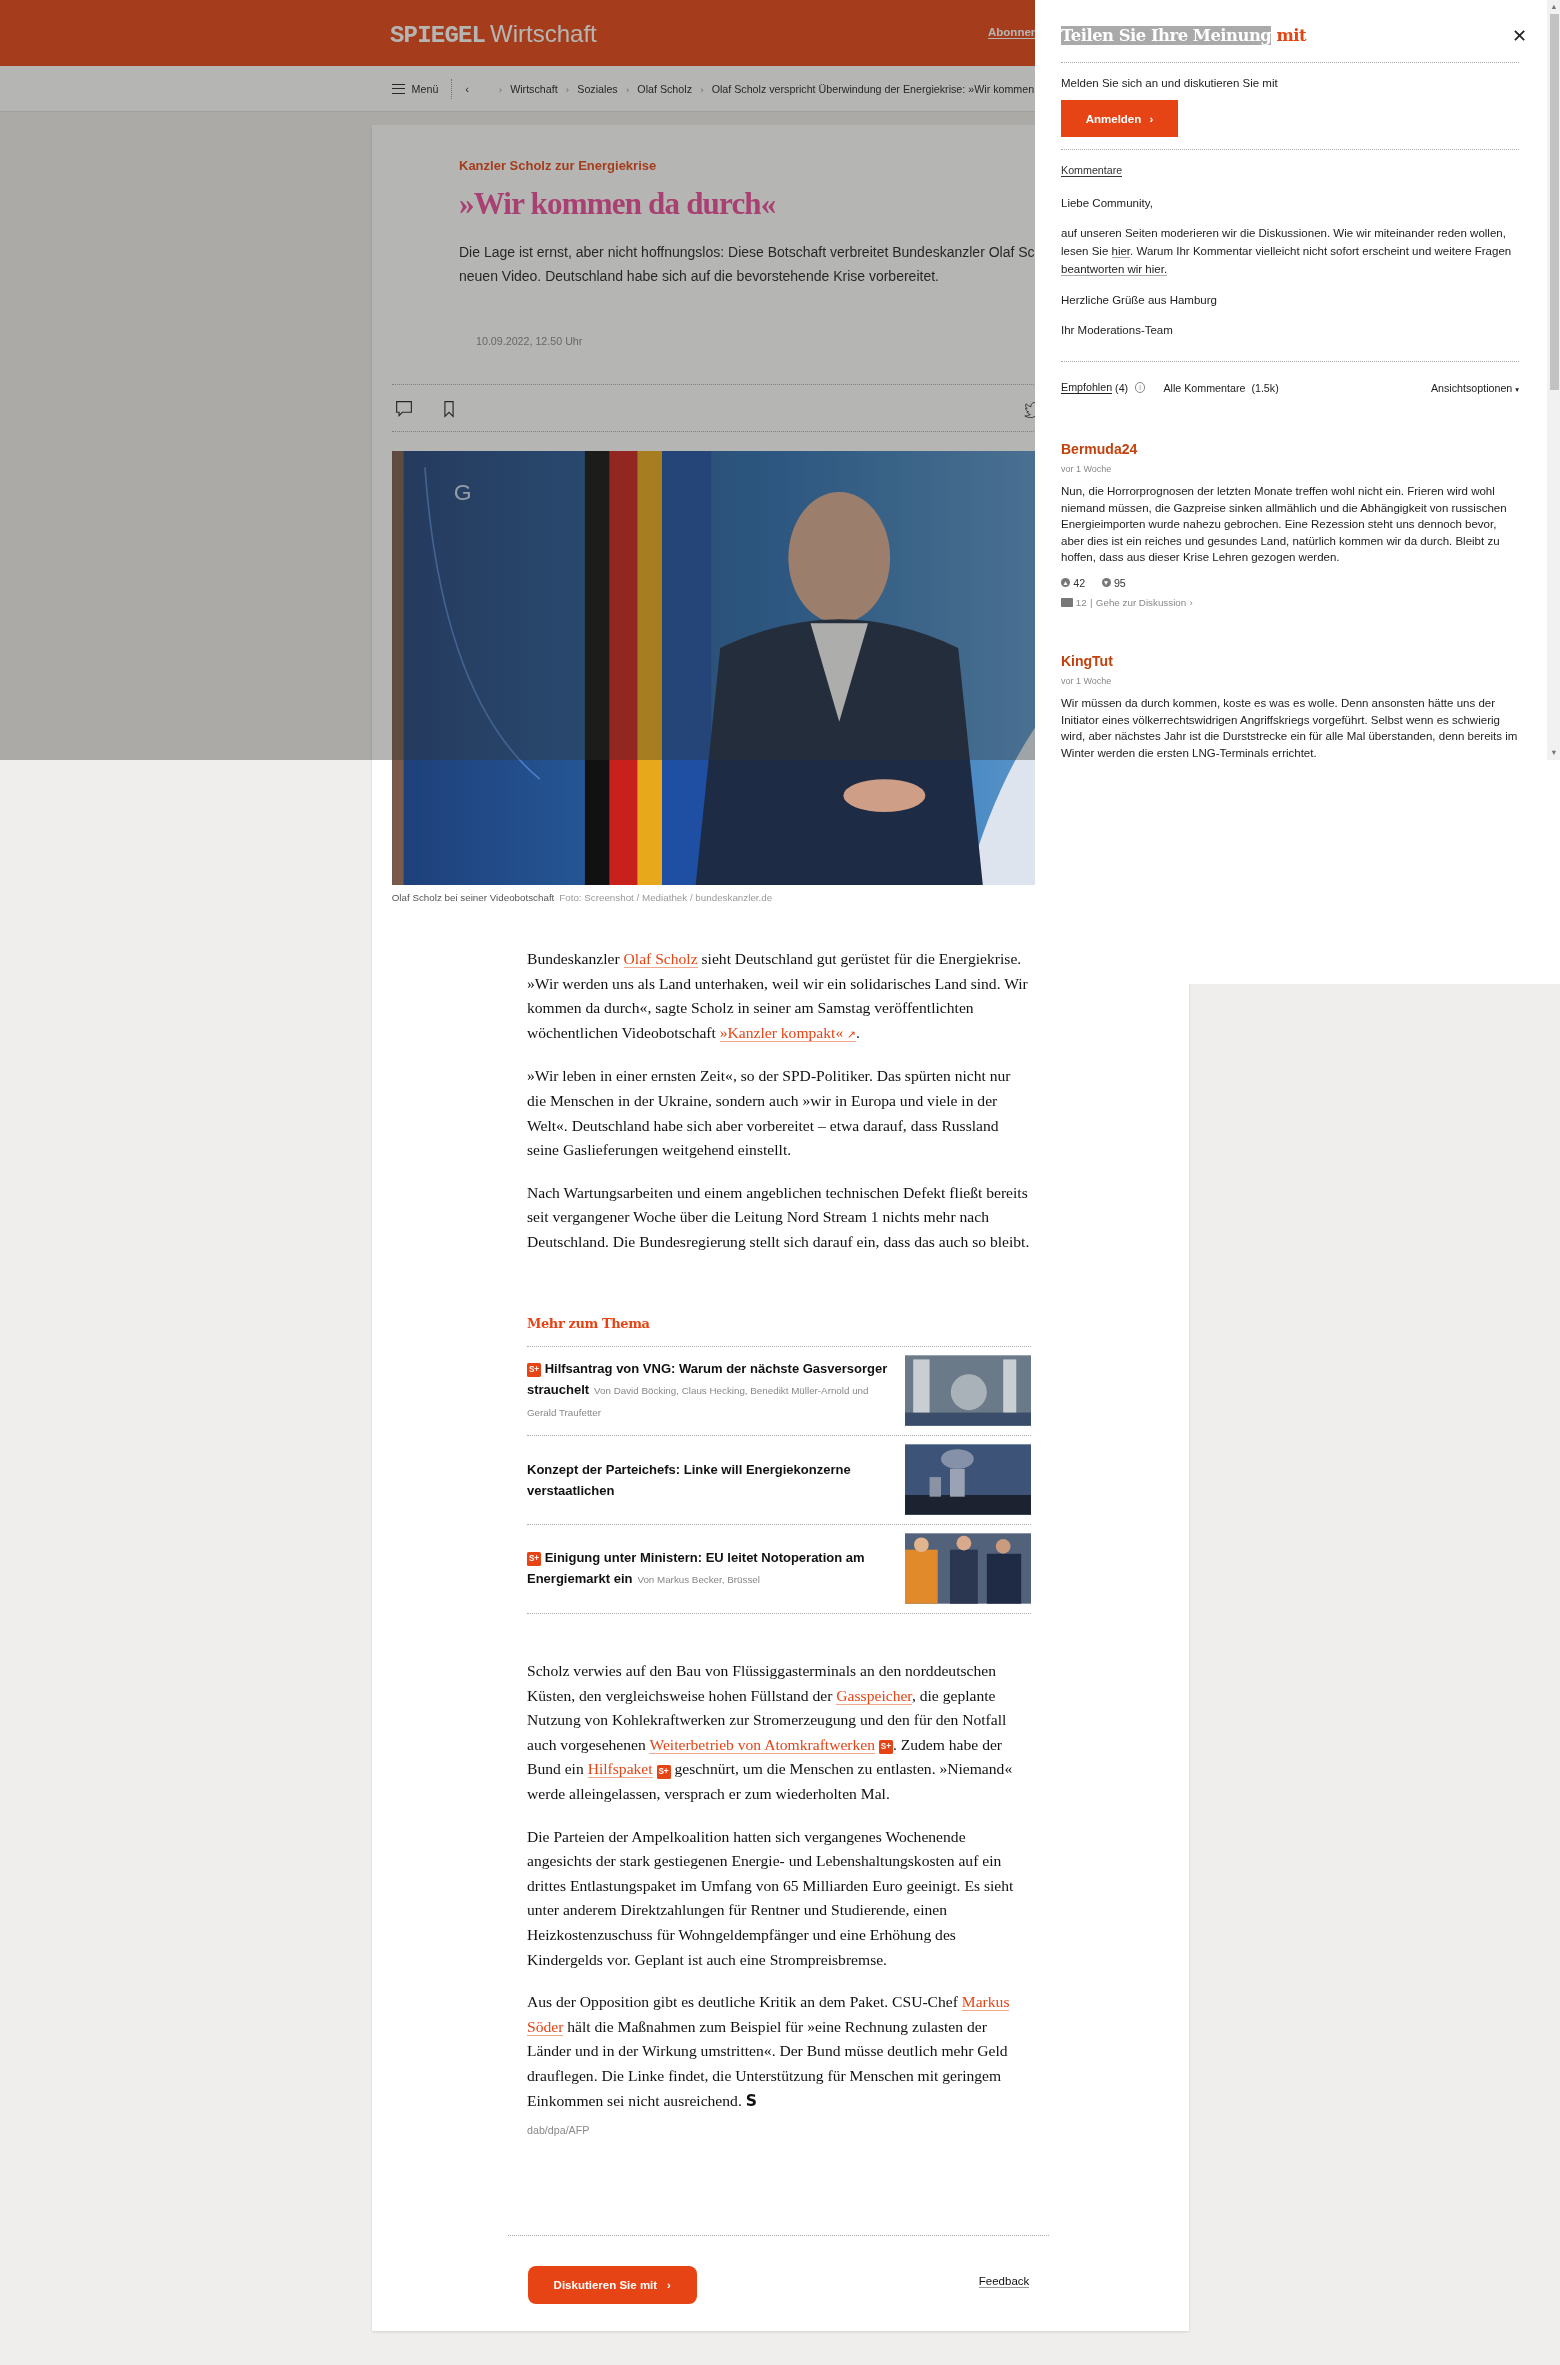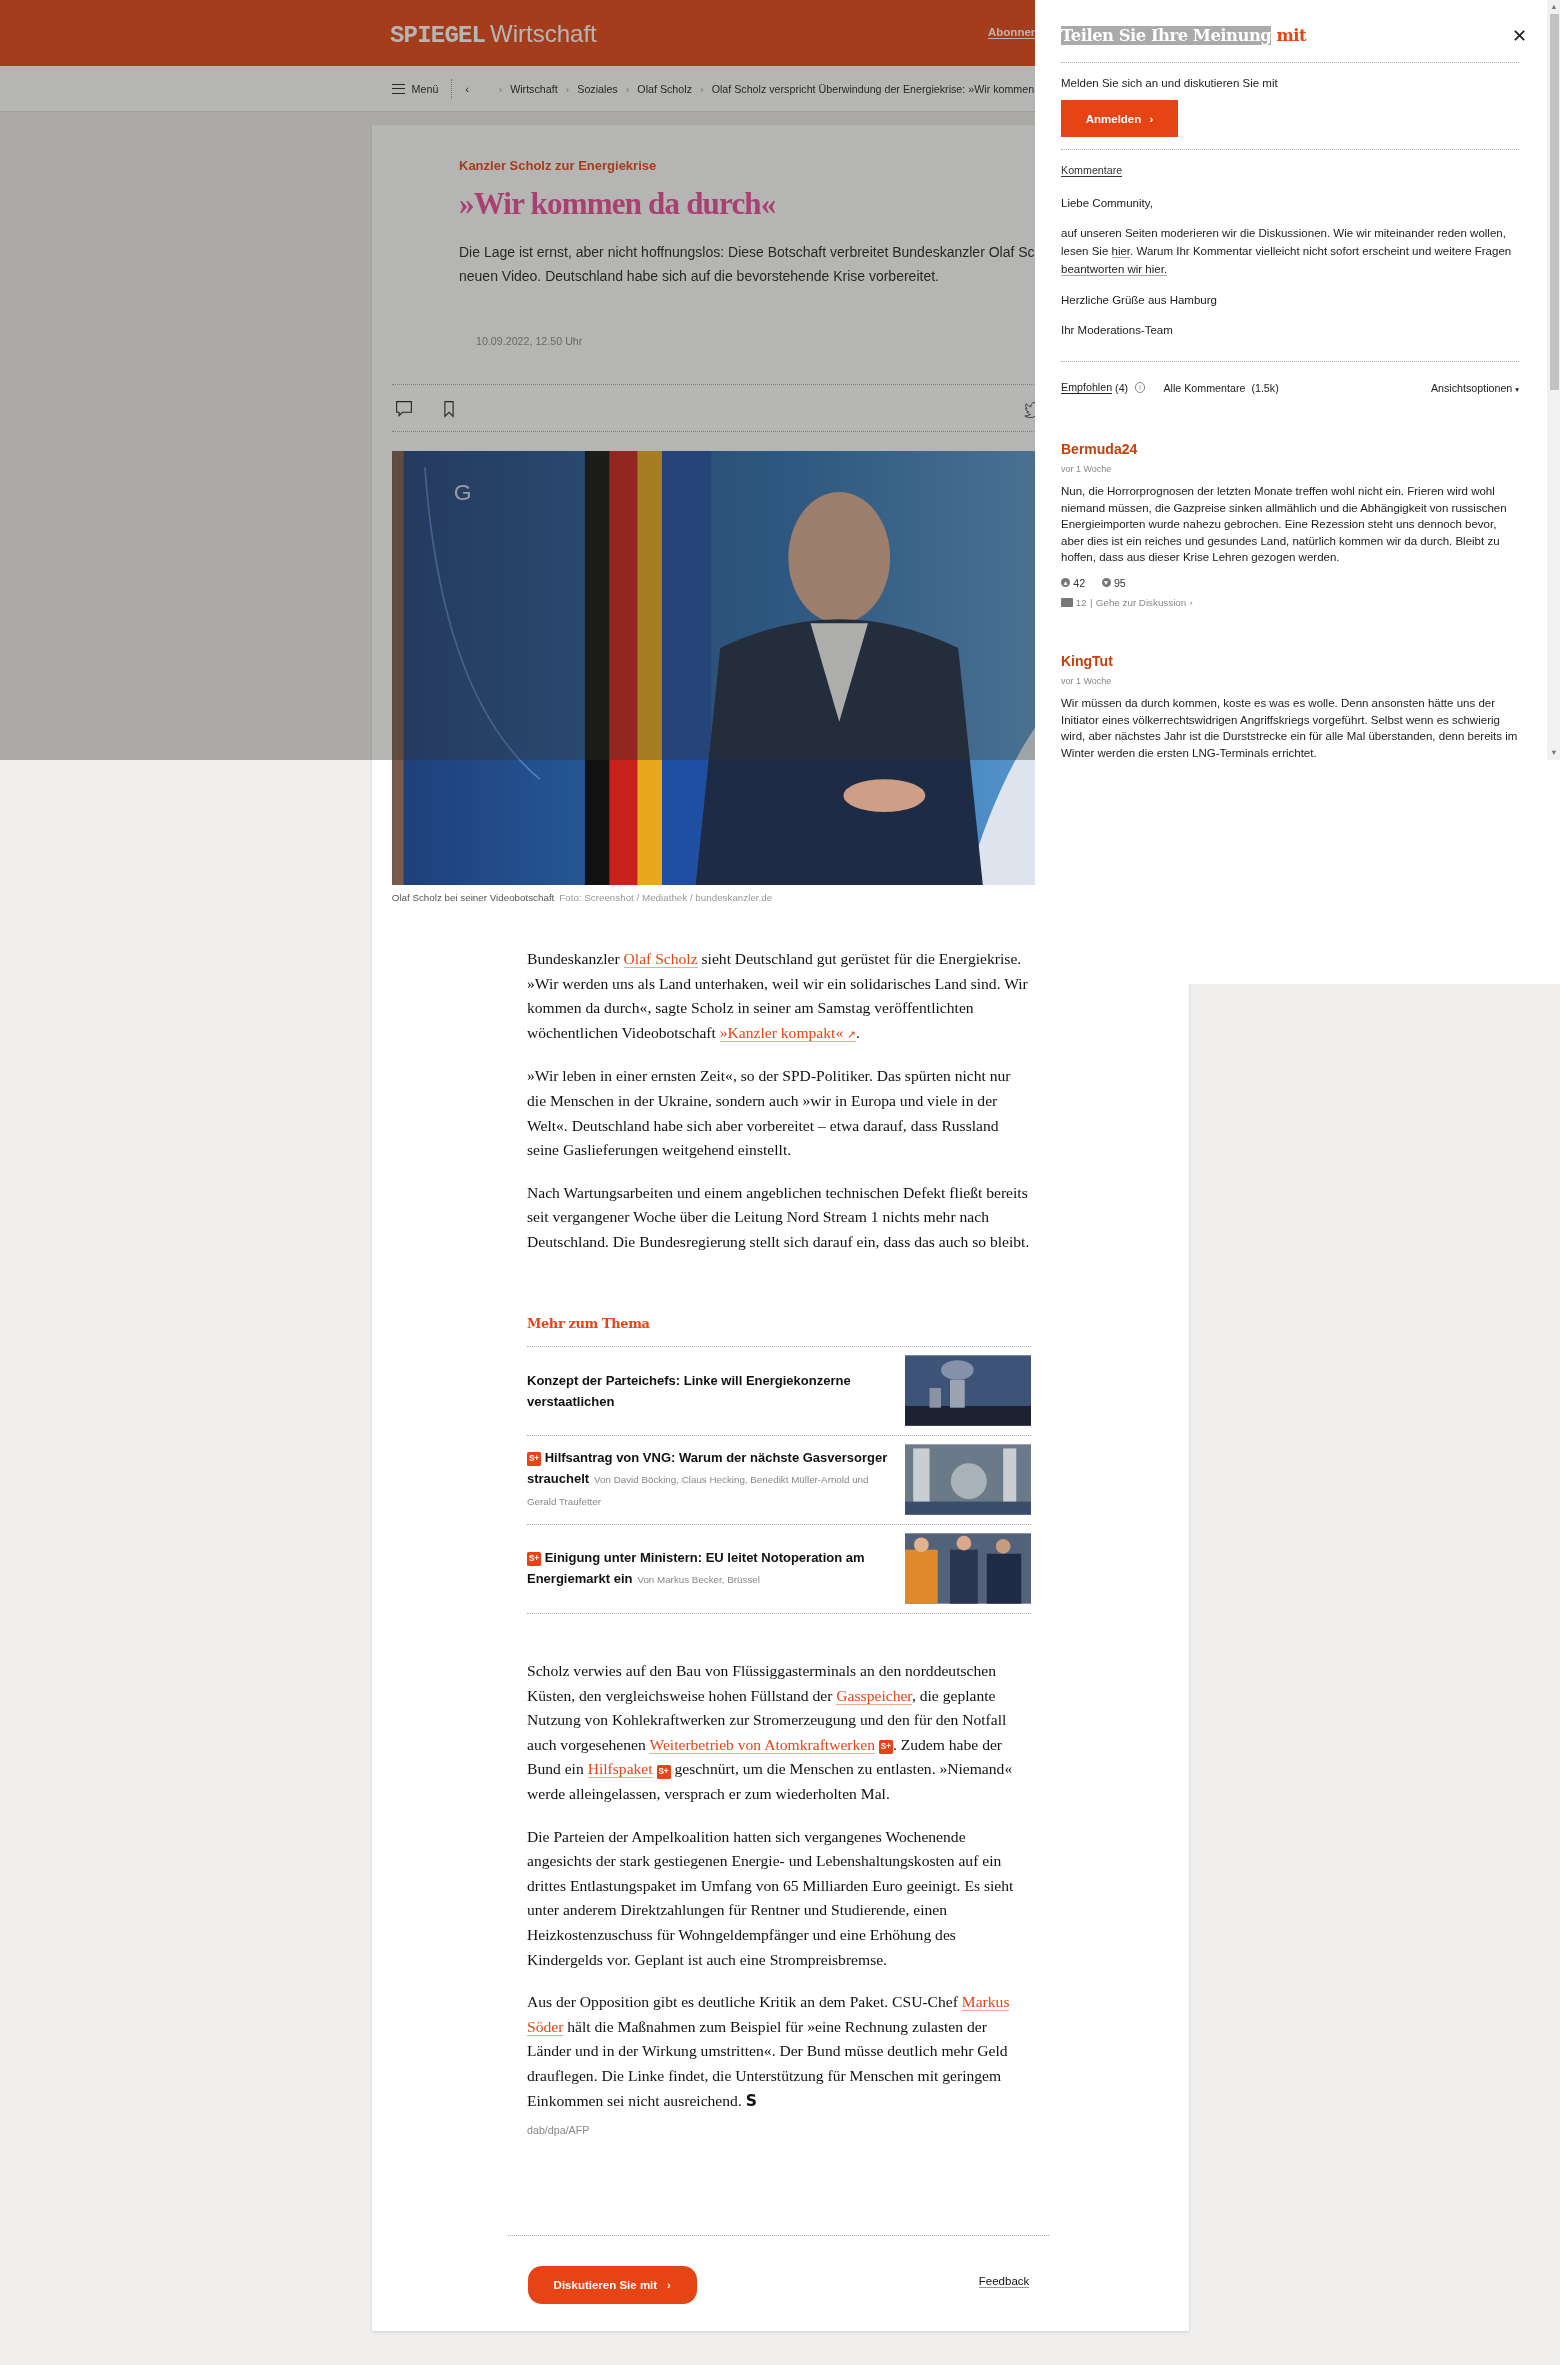--- a/index.html
+++ b/index.html
@@ -33,21 +33,21 @@
 .lnk{color:#e64415;border-bottom:0.8px solid #f2a88f}
 .splus{display:inline-block;width:14px;height:14px;background:#e64415;color:#fff;font-family:"Liberation Sans",sans-serif;font-weight:bold;font-size:8.2px;line-height:14px;text-align:center;vertical-align:0.8px;border-radius:1.6px}
 .mehr{position:absolute;left:155px;top:1191px;width:504px}
 .mehr h3{font-family:"DejaVu Serif",serif;color:#e64415;font-size:13px;font-weight:bold;padding-bottom:14.8px;border-bottom:0.8px dotted #aaa;letter-spacing:-0.4px}
 .teaser{display:flex;justify-content:space-between;align-items:center;height:89px;border-bottom:0.8px dotted #aaa}
 .teaser .t{width:361px;font-size:13px;font-weight:bold;line-height:21.3px;color:#111}
 .teaser .auth{font-weight:normal;font-size:9.8px;color:#888;margin-left:4.9px}
 .teaser .thumb{width:126px;height:71px;flex:none}
 .agency{font-family:"Liberation Sans",sans-serif;font-size:10.7px;color:#888}
 .footrow{position:absolute;left:136px;top:2110px;width:541px;border-top:0.8px dotted #aaa;height:90px}
-.discuss{position:absolute;left:19.7px;top:29.5px;width:169px;height:38px;background:#e64415;color:#fff;font-weight:bold;font-size:11.5px;display:flex;align-items:center;justify-content:center;gap:9.8px;border-radius:14px}
+.discuss{position:absolute;left:19.7px;top:29.5px;width:169px;height:38px;background:#e64415;color:#fff;font-weight:bold;font-size:11.5px;display:flex;align-items:center;justify-content:center;gap:9.8px;border-radius:8px}
 .feedback{position:absolute;right:19.7px;top:39px;font-size:11.5px;color:#111;border-bottom:0.8px solid #999}
 .overlay{position:absolute;left:0;top:0;width:1561px;height:760px;background:rgba(50,50,45,.36)}
 .panel{position:absolute;left:1035px;top:0;width:526px;height:984px;background:#fff;overflow:hidden}
 .panel .inner{position:absolute;left:26px;top:0;width:458px}
 .ptitle{position:absolute;top:26px;left:0;font-family:"DejaVu Serif",serif;font-weight:bold;font-size:16.4px;letter-spacing:-0.5px}
 .ptitle .hl{background:#aaa;color:#fff}
 .ptitle .mit{color:#e64415}
 .pclose{position:absolute;left:451px;top:24.6px;font-size:18px;color:#222;cursor:pointer}
 .hr{position:absolute;left:0;width:458px;border-top:0.8px dotted #aaa}
 .plogin{position:absolute;top:77px;font-size:11.5px}
@@ -155,37 +155,37 @@
 
   <div class="body" style="top:822px">
     <p><span>Bundeskanzler </span><a class="lnk">Olaf Scholz</a><span> sieht Deutschland gut gerüstet für die Energiekrise. »Wir werden uns als Land unterhaken, weil wir ein solidarisches Land sind. Wir kommen da durch«, sagte Scholz in seiner am Samstag veröffentlichten wöchentlichen Videobotschaft </span><a class="lnk"><span>»Kanzler kompakt«</span> <span style="font-size:10.7px">↗</span></a><span>.</span></p>
     <p>»Wir leben in einer ernsten Zeit«, so der SPD-Politiker. Das spürten nicht nur die Menschen in der Ukraine, sondern auch »wir in Europa und viele in der Welt«. Deutschland habe sich aber vorbereitet – etwa darauf, dass Russland seine Gaslieferungen weitgehend einstellt.</p>
     <p>Nach Wartungsarbeiten und einem angeblichen technischen Defekt fließt bereits seit vergangener Woche über die Leitung Nord Stream 1 nichts mehr nach Deutschland. Die Bundesregierung stellt sich darauf ein, dass das auch so bleibt.</p>
   </div>
 
   <div class="mehr">
     <h3>Mehr zum Thema</h3>
     <div class="teaser">
+      <div class="t"><span class="splus">S+</span> <span>Hilfsantrag von VNG: Warum der nächste Gasversorger strauchelt</span><span class="auth">Von David Böcking, Claus Hecking, Benedikt Müller-Arnold und Gerald Traufetter</span></div>
+      <svg class="thumb" viewBox="0 0 154 86">
+          <rect width="154" height="86" fill="#6b7a88"></rect>
+          <rect x="10" y="5" width="20" height="80" fill="#c9ced3"></rect>
+          <rect x="120" y="5" width="16" height="80" fill="#c9ced3"></rect>
+          <circle cx="78" cy="45" r="22" fill="#a9b2b8"></circle>
+          <rect x="0" y="70" width="154" height="16" fill="#3a4d6a"></rect>
+        </svg>
+    </div>
+    <div class="teaser">
       <div class="t"><span>Konzept der Parteichefs: Linke will Energiekonzerne verstaatlichen</span></div>
       <svg class="thumb" viewBox="0 0 154 86">
           <rect width="154" height="86" fill="#3d5478"></rect>
           <rect y="62" width="154" height="24" fill="#1c2230"></rect>
           <rect x="30" y="40" width="14" height="24" fill="#8a93a3"></rect>
           <rect x="55" y="30" width="18" height="34" fill="#9aa3b3"></rect>
           <ellipse cx="64" cy="18" rx="20" ry="12" fill="#8591a8"></ellipse>
-        </svg>
-    </div>
-    <div class="teaser">
-      <div class="t"><span class="splus">S+</span> <span>Hilfsantrag von VNG: Warum der nächste Gasversorger strauchelt</span><span class="auth">Von David Böcking, Claus Hecking, Benedikt Müller-Arnold und Gerald Traufetter</span></div>
-      <svg class="thumb" viewBox="0 0 154 86">
-          <rect width="154" height="86" fill="#6b7a88"></rect>
-          <rect x="10" y="5" width="20" height="80" fill="#c9ced3"></rect>
-          <rect x="120" y="5" width="16" height="80" fill="#c9ced3"></rect>
-          <circle cx="78" cy="45" r="22" fill="#a9b2b8"></circle>
-          <rect x="0" y="70" width="154" height="16" fill="#3a4d6a"></rect>
         </svg>
     </div>
     <div class="teaser">
       <div class="t"><span class="splus">S+</span> <span>Einigung unter Ministern: EU leitet Notoperation am Energiemarkt ein</span><span class="auth">Von Markus Becker, Brüssel</span></div>
       <svg class="thumb" viewBox="0 0 154 86">
           <rect width="154" height="86" fill="#52627a"></rect>
           <rect x="0" y="20" width="40" height="66" fill="#e08a2c"></rect>
           <rect x="55" y="20" width="34" height="66" fill="#2b3650"></rect>
           <rect x="100" y="25" width="42" height="61" fill="#1f2a44"></rect>
           <circle cx="20" cy="14" r="9" fill="#e2b48e"></circle>

